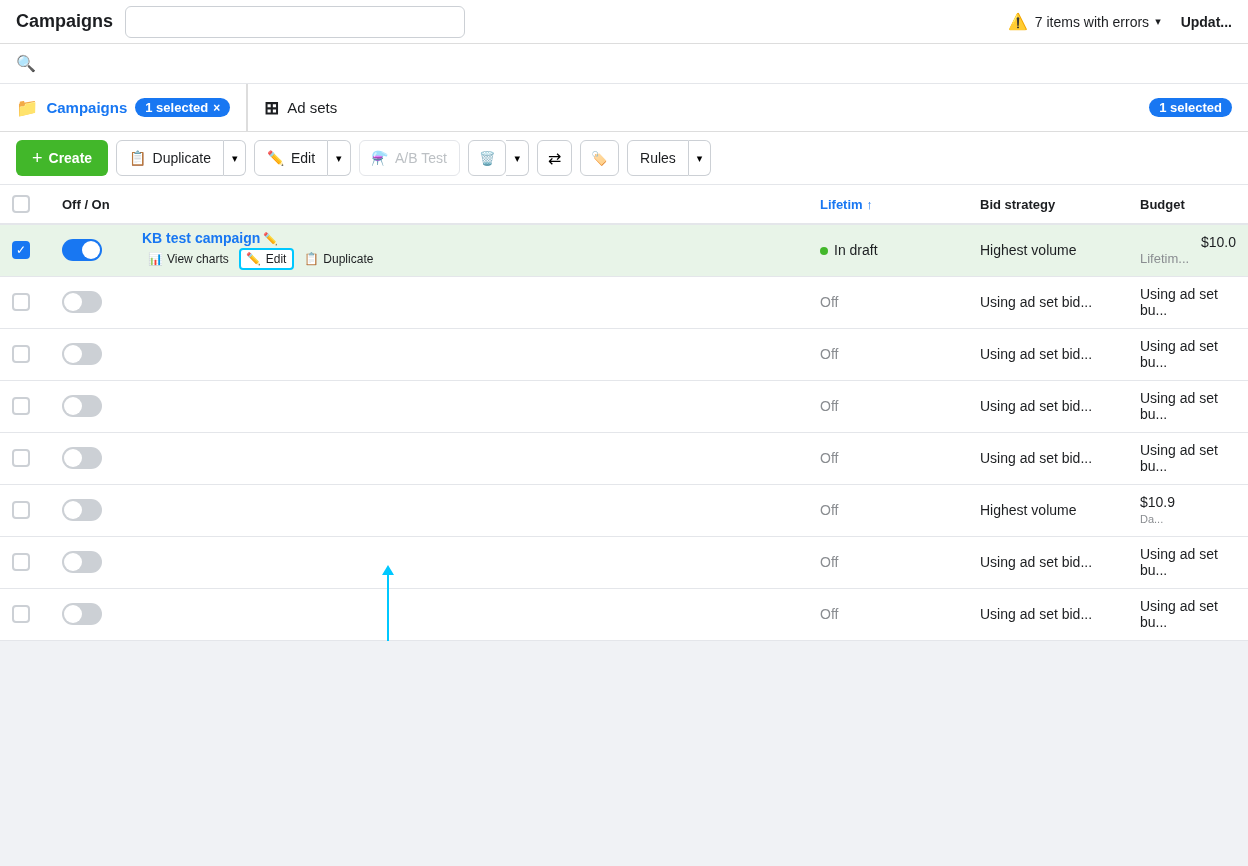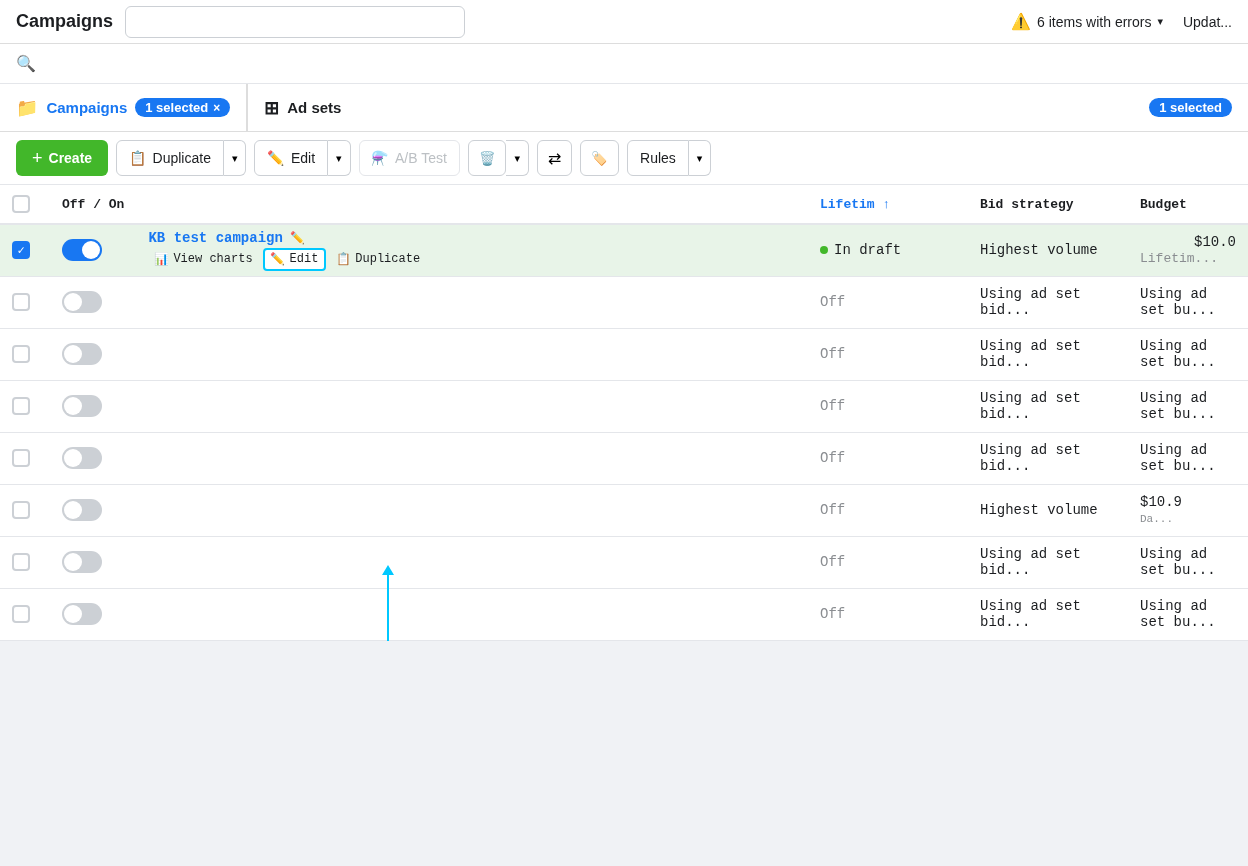--- a/index.html
+++ b/index.html
@@ -161,42 +161,42 @@
 </head>
 <body>
 
 <div class="top-bar">
   <span class="top-bar-title">Campaigns</span>
   <div class="top-bar-search-box">
     <span style="color:#8a8d91;font-size:13px;margin-right:4px;"></span>
   </div>
   <div class="error-badge">
     <span class="error-icon">⚠️</span>
-    <span>6 items with errors</span>
+    <span>7 items with errors</span>
     <span style="font-size:11px;">▾</span>
   </div>
-  <span style="margin-left:8px;color:#1c1e21;">Updat...</span>
+  <span style="margin-left:8px;color:#1c1e21;font-weight:bold;">Updat...</span>
 </div>
 
 <div class="search-row">
   <span class="search-icon">🔍</span>
 </div>
 
 <div class="column-tabs">
   <div class="col-tab campaigns">
     <span style="color:#1877f2;font-size:18px;">📁</span>
     <span>Campaigns</span>
     <div class="selected-badge">
       <span>1 selected</span>
       <span class="close-x">×</span>
     </div>
   </div>
   <div class="col-tab adsets" style="flex:1;border-right:none;">
     <span style="font-size:18px;">⊞</span>
-    <span style="font-size:15px;font-weight:700;">Ad sets</span>
+    <span style="font-size:15px;font-weight:400;">Ad sets</span>
     <div class="selected-badge-blue" style="margin-left:auto;">
       <span>1 selected</span>
     </div>
   </div>
 </div>
 
 <div class="toolbar">
   <button class="btn-create">
     <span class="plus">+</span>
     <span>Create</span>
@@ -247,21 +247,21 @@
   <div class="btn-group">
     <button class="btn-toolbar">
       <span>Rules</span>
     </button>
     <button class="btn-dropdown">
       <span style="font-size:11px;">▾</span>
     </button>
   </div>
 </div>
 
-<div class="table-container" style="position:relative;font-family:Liberation Mono, monospace;">
+<div class="table-container" style="position:relative;">
   <table>
     <thead>
       <tr>
         <th class="col-checkbox">
           <div class="checkbox"></div>
         </th>
         <th class="col-off-on">Off / On</th>
         <th class="col-campaign"></th>
         <th class="col-delivery delivery">
           <span>Lifetim ↑</span>

